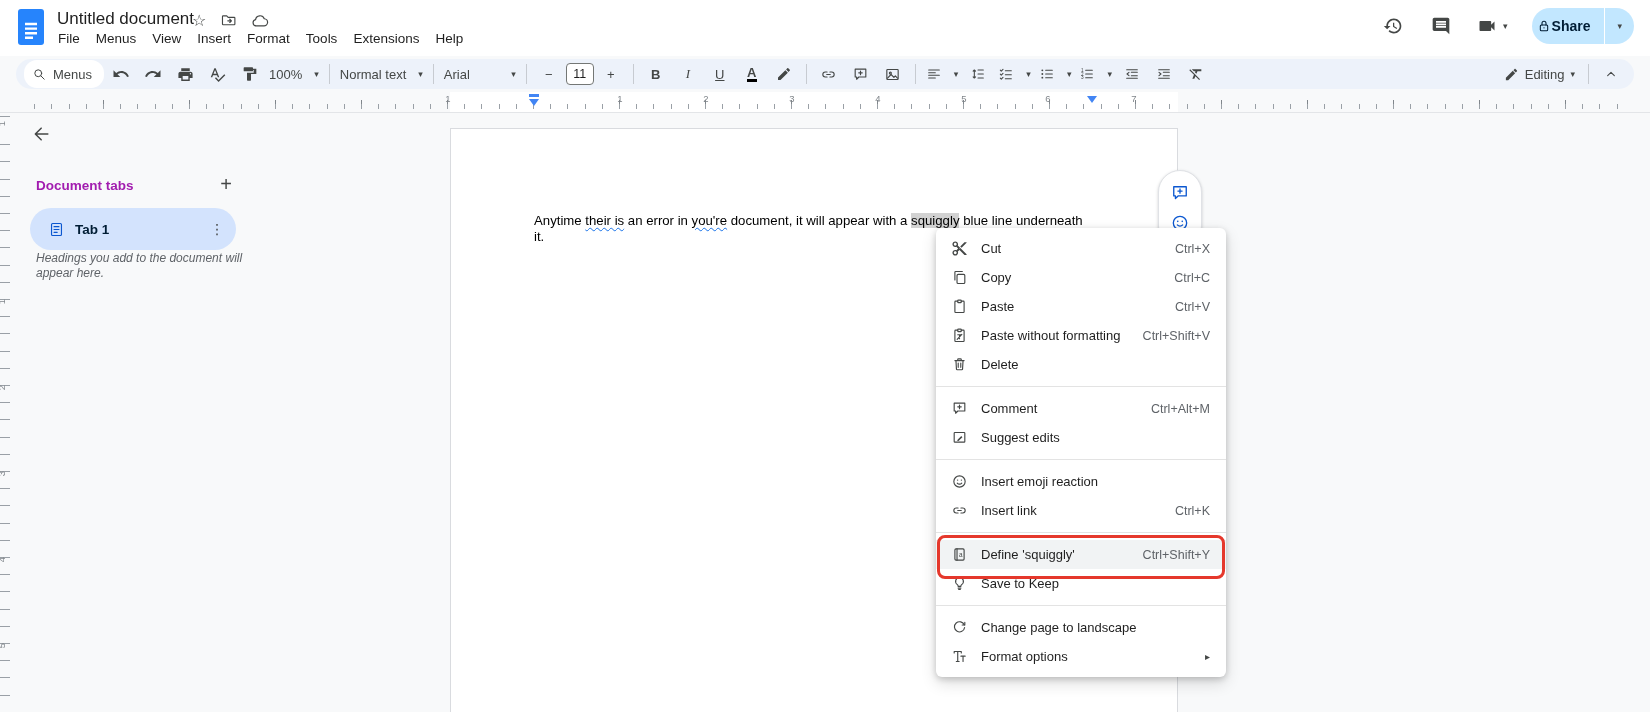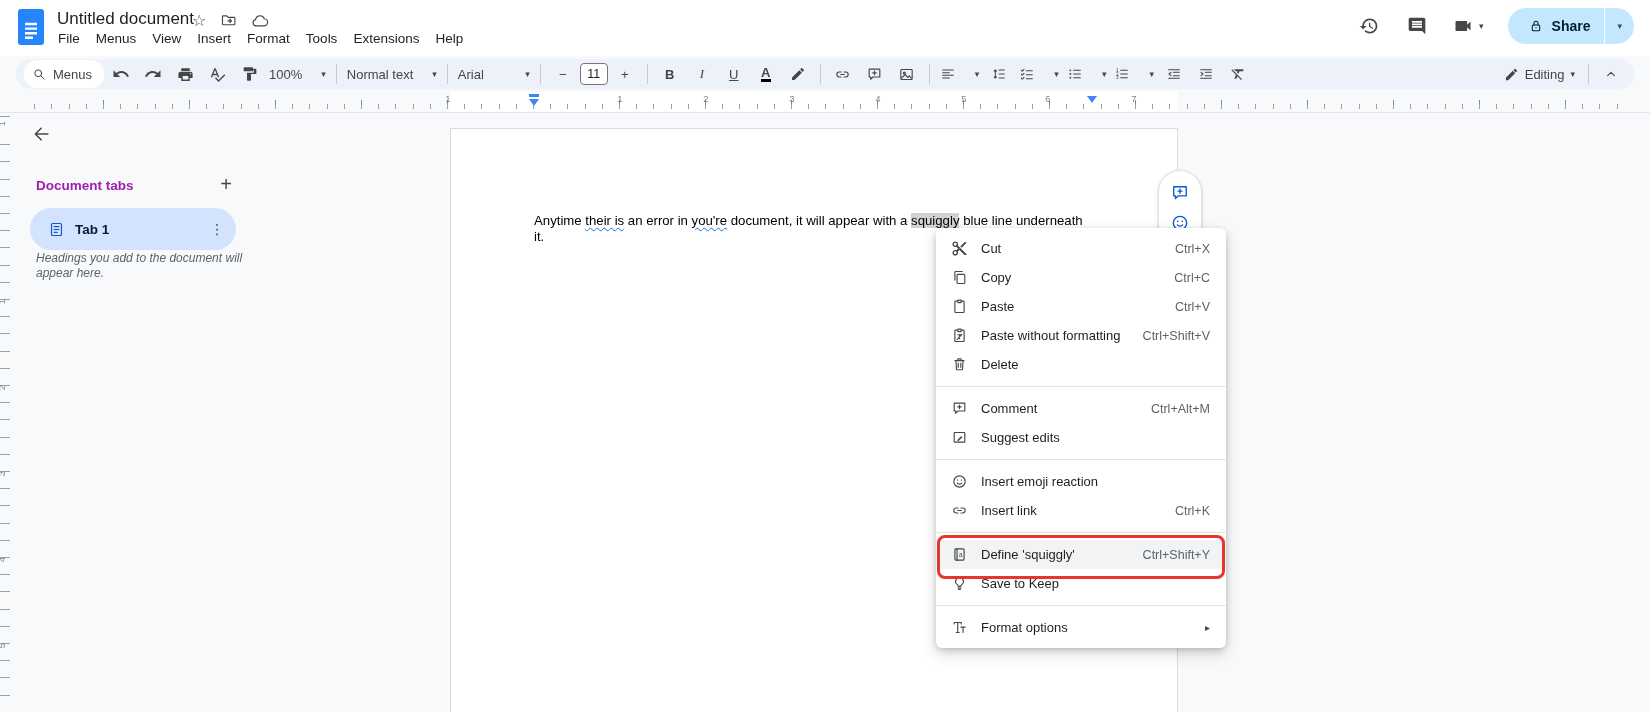--- a/index.html
+++ b/index.html
@@ -16,27 +16,27 @@
   .logo{left:17px;top:8px;}
   .title{left:57px;top:9px;font-size:17px;color:#1f1f1f;}
   .title-icons{left:192px;top:11px;display:flex;gap:14px;align-items:center;color:#444746;}
   .star{font-size:16px;color:#444746;}
   .menubar{left:50px;top:29px;display:flex;}
   .menubar span{padding:2px 8px;font-size:13.5px;color:#1f1f1f;border-radius:8px;}
   .top-right{right:16px;top:8px;display:flex;align-items:center;gap:24px;}
   .iconbtn{width:24px;height:24px;display:flex;align-items:center;justify-content:center;}
   .meet{display:flex;align-items:center;gap:6px;}
   .share{height:36px;background:#c2e7ff;border-radius:18px;display:flex;align-items:center;color:#001d35;}
-  .share-main{display:flex;align-items:center;gap:8px;padding:0 14px 0 20px;font-size:14px;font-weight:bold;}
+  .share-main{display:flex;align-items:center;gap:0;padding:0 14px 0 4px;font-size:14px;font-weight:bold;}
   .share-sep{width:1px;height:36px;background:#ffffff;}
   .share-caret{padding:0 12px;}
   
   .toolbar{left:16px;top:59px;width:1618px;height:30px;background:#edf2fa;border-radius:15px;
            display:flex;align-items:center;padding:0 8px;box-sizing:border-box;gap:2px;}
-  .tbtn{height:24px;min-width:24px;border-radius:4px;display:flex;align-items:center;justify-content:center;gap:19px;
+  .tbtn{height:24px;min-width:24px;border-radius:4px;display:flex;align-items:center;justify-content:center;gap:12px;
         font-size:13px;color:#444746;padding:0 3px;}
   .tdiv{width:1px;height:20px;background:#c7cbd1;margin:0 5px;}
   .menus-pill{background:#ffffff;border-radius:13px;height:28px;display:flex;align-items:center;gap:6px;padding:0 12px 0 8px;font-size:13px;color:#444746;}
   .sizebox{width:26px;height:20px;border:1px solid #747775;border-radius:4px;background:#fff;
            display:flex;align-items:center;justify-content:center;font-size:12.5px;color:#1f1f1f;}
   .bld{font-weight:bold;} .itl{font-style:italic;font-family:"Liberation Serif",serif;} 
   .und{text-decoration:underline;}
   .tcol{border-bottom:3px solid #000;line-height:13px;font-weight:bold;}
   .mode{margin-left:auto;display:flex;align-items:center;gap:6px;font-size:13px;color:#444746;padding:0 6px;}
   
@@ -472,20 +472,30 @@
           <path d="M10 18.5h4M10.8 20.5h2.4"></path>
         </svg>
       </span>
     <span class="mlabel">Save to Keep</span>
     <span class="mshort"></span>
   </div>
   <div class="mdiv"></div>
   <div class="mrow">
     <span class="mic">
         <svg class="s" viewBox="0 0 24 24">
+          <path d="M18.8 8.5A7.2 7.2 0 1 0 19.2 12"></path>
+          <path d="M19.5 4.8v3.7h-3.7"></path>
+        </svg>
+      </span>
+    <span class="mlabel">Change page to landscape</span>
+    <span class="mshort"></span>
+  </div>
+  <div class="mrow">
+    <span class="mic">
+        <svg class="s" viewBox="0 0 24 24">
           <path d="M4.5 7V5h10v2M9.5 5v14M7.5 19h4M14 11.5h6M17 11.5V19"></path>
         </svg>
       </span>
     <span class="mlabel">Format options</span>
     <span class="msub">▸</span>
   </div>
   <div class="redring"></div>
 </div>
 
 </body></html>

